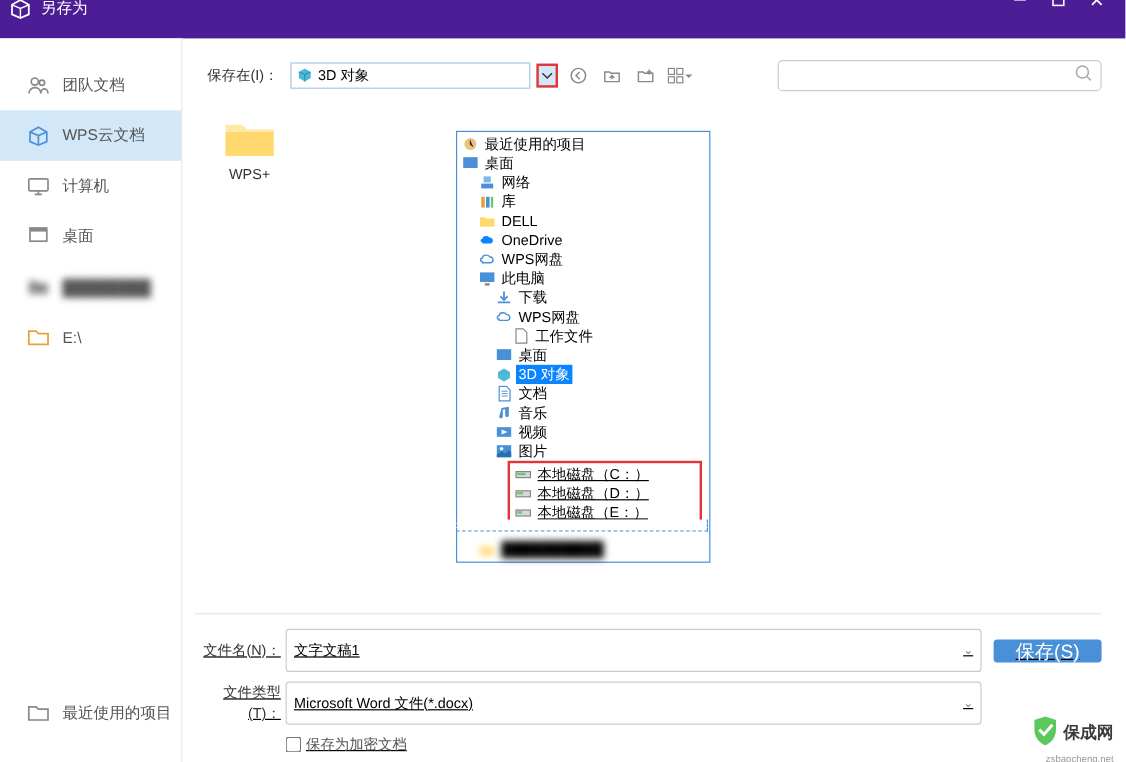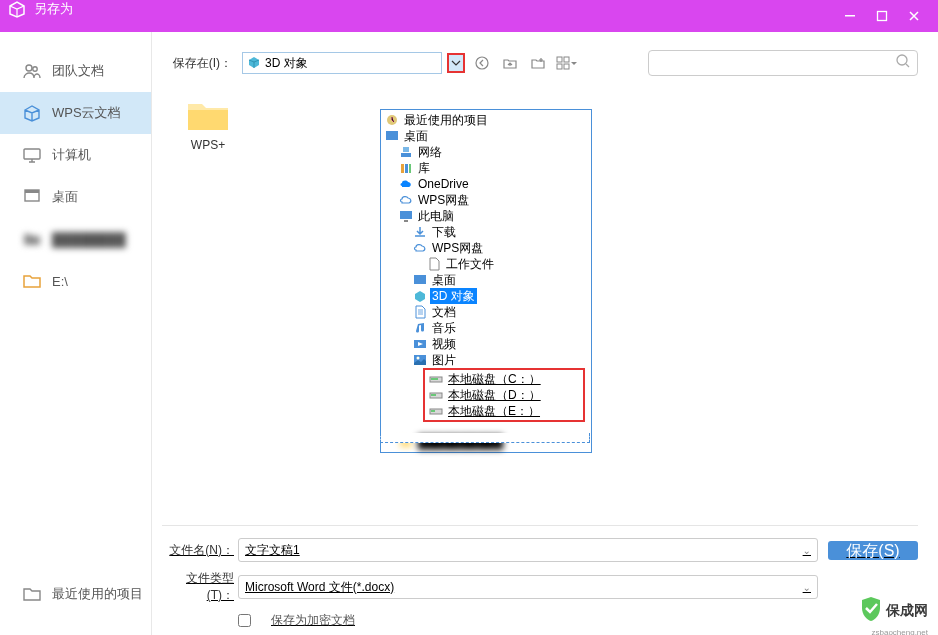--- a/index.html
+++ b/index.html
@@ -1,18 +1,18 @@
 <!DOCTYPE html>
 <html><head>
 <meta charset="utf-8">
 <style>
 * { margin: 0; padding: 0; box-sizing: border-box; font-family: "Microsoft YaHei", "SimSun", sans-serif; }
 body { background: #fff; width: 938px; height: 635px; overflow: hidden; position: relative; }
 
-.titlebar { background: #d946ef; height: 32px; display: flex; align-items: flex-start; padding: 0 8px; color: #fff; }
+.titlebar { background: #4c1d95; height: 32px; display: flex; align-items: flex-end; padding: 16px 8px; color: #fff; }
 .titlebar .logo { width: 18px; height: 18px; margin-right: 8px; }
 .titlebar .title { font-size: 13px; flex: 1; }
 .titlebar .winbtn { width: 32px; height: 32px; display: flex; align-items: center; justify-content: center; cursor: pointer; }
 
 .body-area { display: flex; height: calc(100% - 32px); }
 
 .sidebar { width: 152px; background: #fff; border-right: 1px solid #e8e8e8; padding-top: 18px; }
 .sidebar-item { display: flex; align-items: center; height: 42px; padding-left: 22px; cursor: pointer; font-size: 13px; color: #555; }
 .sidebar-item.active { background: #d2e8f8; }
 .sidebar-item .sicon { width: 20px; height: 20px; margin-right: 10px; display: flex; align-items: center; justify-content: center; }
@@ -43,24 +43,24 @@
 .ind1 { padding-left: 18px; }
 .ind2 { padding-left: 32px; }
 .ind3 { padding-left: 46px; }
 .redbox { border: 2px solid #e63333; margin: 0 6px 12px 42px; padding: 1px 0; text-decoration: underline; }
 .redbox .tnode { padding-left: 4px; }
 .blurred-node { filter: blur(3px); }
 
 .bottom-form { position: absolute; bottom: 0; left: 10px; right: 20px; border-top: 1px solid #e5e5e5; padding-top: 12px; padding-bottom: 6px; text-decoration: underline; }
 .frow { display: flex; align-items: center; margin-bottom: 8px; }
 .flabel { width: 72px; text-align: right; font-size: 12px; color: #333; margin-right: 4px; }
-.finput { flex: 1; height: 24px; border: 1px solid #ccc; border-radius: 3px; padding: 0 6px; font-size: 12px; display: flex; align-items: center; justify-content: space-between; }
+.finput { flex: 1; height: 36px; border: 1px solid #ccc; border-radius: 3px; padding: 0 6px; font-size: 12px; display: flex; align-items: center; justify-content: space-between; }
 .finput .dd-arrow { color: #888; font-size: 10px; }
 .savebtn { width: 90px; height: 19px; background: #4a90d9; color: #fff; border: none; border-radius: 3px; font-size: 16px; margin-left: 10px; cursor: pointer; text-align: center; }
-.chk-row { display: flex; align-items: center; padding-left: 76px; font-size: 12px; color: #555; gap: 20px; }
+.chk-row { display: flex; align-items: center; padding-left: 76px; font-size: 12px; color: #555; gap: 4px; }
 .chk-row input { width: 13px; height: 13px; }
 
 .watermark { position: absolute; right: 6px; bottom: 8px; display: flex; align-items: center; gap: 4px; font-size: 14px; font-weight: bold; color: #3a3a3a; background: rgba(255,255,255,0.6); padding: 2px 4px; border-radius: 6px; pointer-events: none; }
 .watermark .sub { position: absolute; right: 4px; bottom: -10px; font-size: 8px; font-weight: normal; color: #999; }
 </style>
 </head>
 <body>
 
 <div class="titlebar">
   <span class="logo">
@@ -247,20 +247,28 @@
         </div>
       <div class="tnode ind1">
           <span class="tico">
             <svg viewBox="0 0 14 14">
               <rect x="2" y="3" width="3" height="9" fill="#e8a23b"></rect>
               <rect x="6" y="3" width="3" height="9" fill="#4a90d9"></rect>
               <rect x="10" y="3" width="2" height="9" fill="#6ac878"></rect>
             </svg>
           </span>
           <span class="tlbl">库</span>
+        </div>
+      <div class="tnode ind1">
+          <span class="tico">
+            <svg viewBox="0 0 14 14">
+              <path d="M1 4 L5 4 L6 5 L13 5 L13 12 L1 12 Z" fill="#ffd970"></path>
+            </svg>
+          </span>
+          <span class="tlbl">DELL</span>
         </div>
       <div class="tnode ind1">
           <span class="tico">
             <svg viewBox="0 0 14 14">
               <path d="M3 9 C1 9 1 6 3 6 C3 3 8 3 9 5 C12 5 13 9 10 10 L3 10 Z" fill="#0a84ff"></path>
             </svg>
           </span>
           <span class="tlbl">OneDrive</span>
         </div>
       <div class="tnode ind1">

